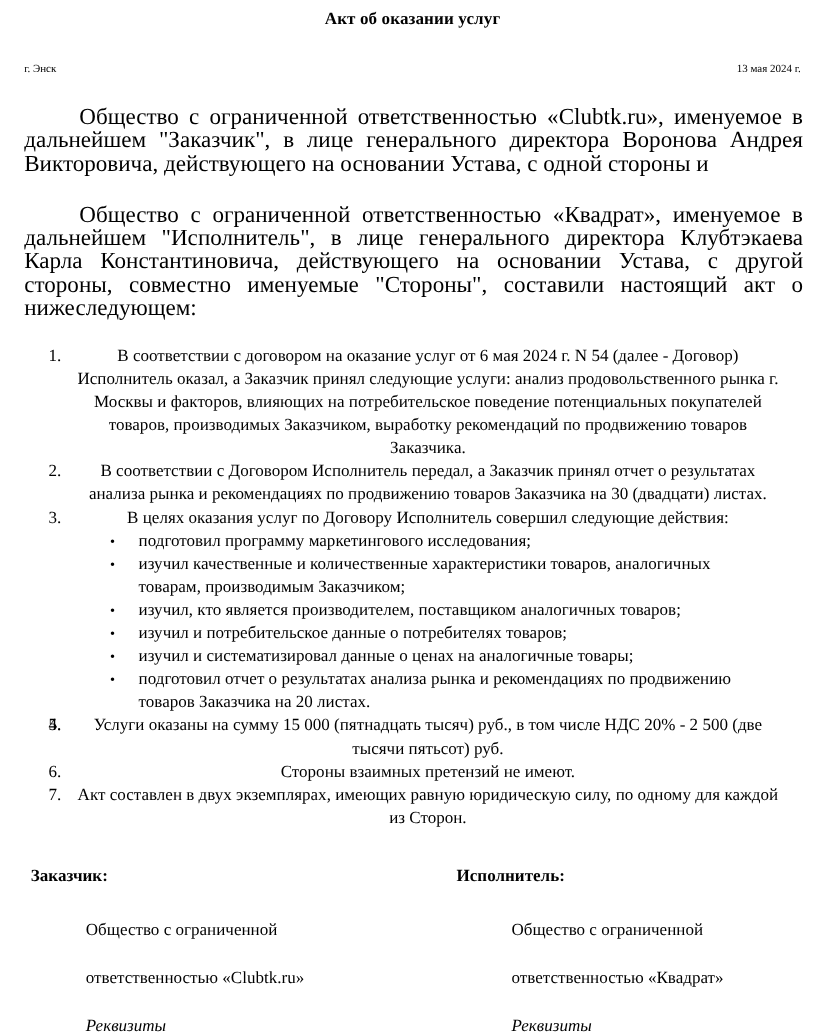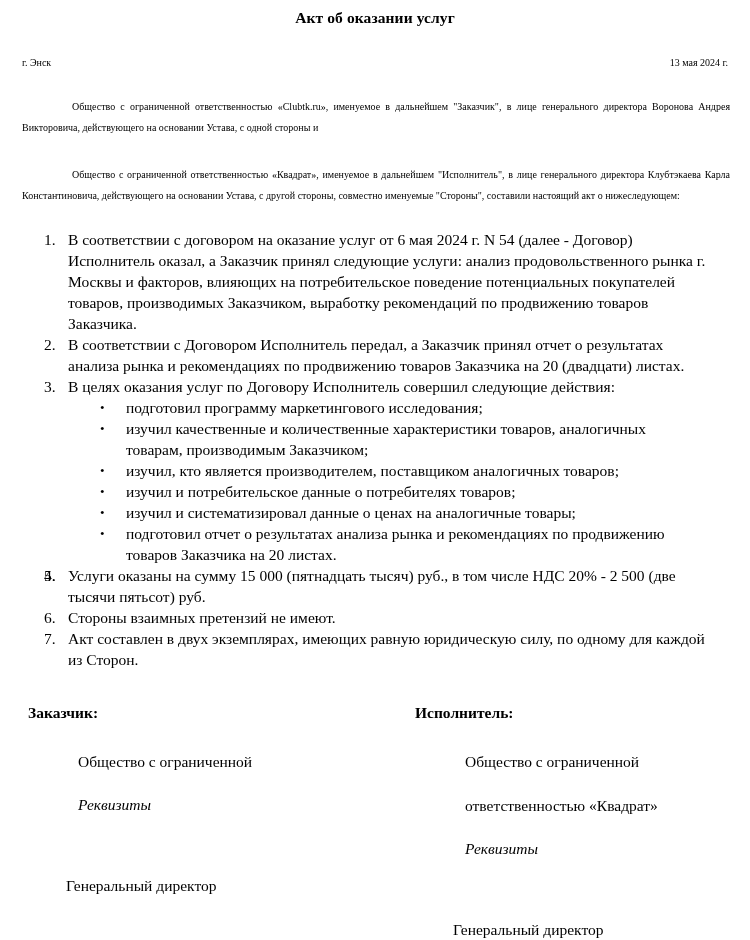--- a/index.html
+++ b/index.html
@@ -45,21 +45,21 @@
     font-size: 10px;
     line-height: 1.2;
   }
 
   
   .intro-block {
     padding: 0 20px 0 22px;
   }
   .intro-para {
     margin: 0;
-    font-size: 10px;
+    font-size: 21px;
     line-height: 21px;
     text-align: justify;
     text-indent: 50px;
     text-justify: inter-word;
   }
   .intro-para.first { padding-top: 27px; }
   .intro-para.second { padding-top: 26px; }
 
   
   .clauses {
@@ -76,21 +76,21 @@
     margin: 0;
     text-align: left;
   }
   .clause > .clause-num {
     position: absolute;
     left: 44px;
     top: 0;
     width: 22px;
     text-align: left;
   }
-  .clause-text { display: block; }
+  .clause-text { display: block; text-align: center; }
 
   
   .bullets {
     list-style: none;
     margin: 0;
     padding: 0;
   }
   .bullet {
     position: relative;
     padding-left: 30px;
@@ -155,21 +155,21 @@
     <p class="intro-para second">Общество с ограниченной ответственностью «Квадрат», именуемое в дальнейшем "Исполнитель", в лице генерального директора Клубтэкаева Карла Константиновича, действующего на основании Устава, с другой стороны, совместно именуемые "Стороны", составили настоящий акт о нижеследующем:</p>
   </div>
 
   <ol class="clauses" id="clause-list">
       <li class="clause">
         <span class="clause-num">1.</span>
         <span class="clause-text">В соответствии с договором на оказание услуг от 6 мая 2024 г. N 54 (далее - Договор) Исполнитель оказал, а Заказчик принял следующие услуги: анализ продовольственного рынка г. Москвы и факторов, влияющих на потребительское поведение потенциальных покупателей товаров, производимых Заказчиком, выработку рекомендаций по продвижению товаров Заказчика.</span>
       </li>
       <li class="clause">
         <span class="clause-num">2.</span>
-        <span class="clause-text">В соответствии с Договором Исполнитель передал, а Заказчик принял отчет о результатах анализа рынка и рекомендациях по продвижению товаров Заказчика на 20 (двадцати) листах.</span>
+        <span class="clause-text">В соответствии с Договором Исполнитель передал, а Заказчик принял отчет о результатах анализа рынка и рекомендациях по продвижению товаров Заказчика на 30 (двадцати) листах.</span>
       </li>
       <li class="clause">
         <span class="clause-num">3.</span>
         <span class="clause-text">В целях оказания услуг по Договору Исполнитель совершил следующие действия:</span>
         <ul class="bullets">
           <li class="bullet"><span class="dot">•</span><span>подготовил программу маркетингового исследования;</span></li>
           <li class="bullet"><span class="dot">•</span><span>изучил качественные и количественные характеристики товаров, аналогичных товарам, производимым Заказчиком;</span></li>
           <li class="bullet"><span class="dot">•</span><span>изучил, кто является производителем, поставщиком аналогичных товаров;</span></li>
           <li class="bullet"><span class="dot">•</span><span>изучил и потребительское данные о потребителях товаров;</span></li>
           <li class="bullet"><span class="dot">•</span><span>изучил и систематизировал данные о ценах на аналогичные товары;</span></li>
@@ -192,20 +192,21 @@
         <span class="clause-text">Акт составлен в двух экземплярах, имеющих равную юридическую силу, по одному для каждой из Сторон.</span>
       </li>
     </ol>
 
   <div class="signatures">
 
     <div class="sig-col left">
       <p class="sig-heading">Заказчик:</p>
       <div class="sig-body">
         <p class="sig-line">Общество с ограниченной</p>
+        <p class="sig-line">ответственностью «Clubtk.ru»</p>
         <p class="sig-line requisites">Реквизиты</p>
         <p class="sig-role">Генеральный директор</p>
       </div>
     </div>
 
     <div class="sig-col right">
       <p class="sig-heading">Исполнитель:</p>
       <div class="sig-body">
         <p class="sig-line">Общество с ограниченной</p>
         <p class="sig-line">ответственностью «Квадрат»</p>

